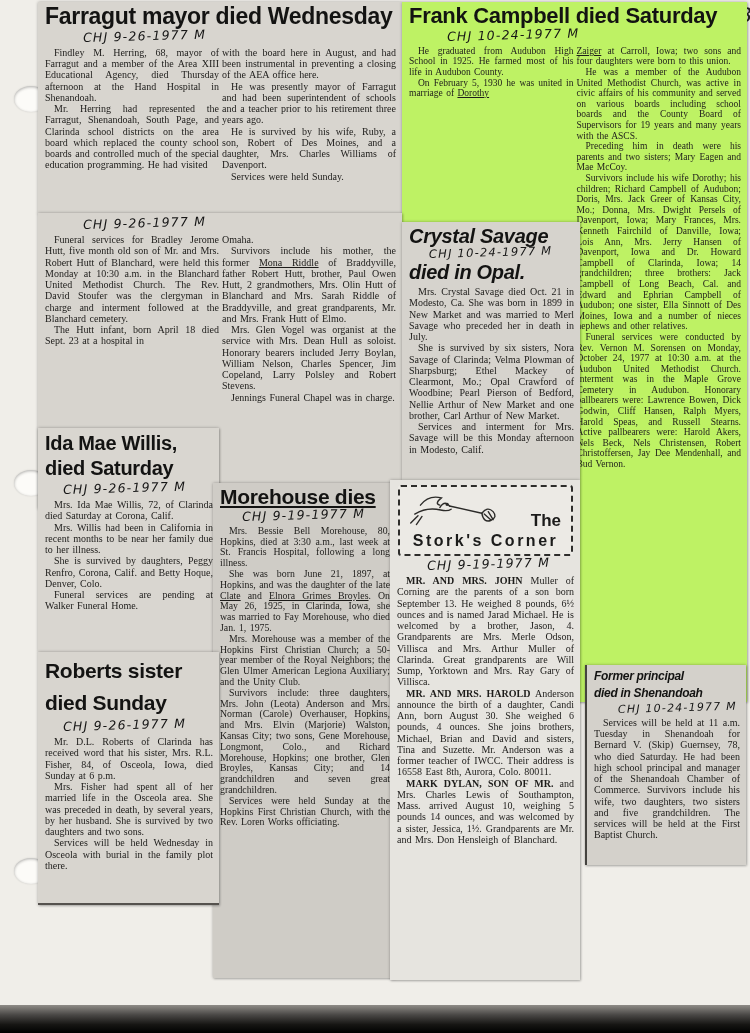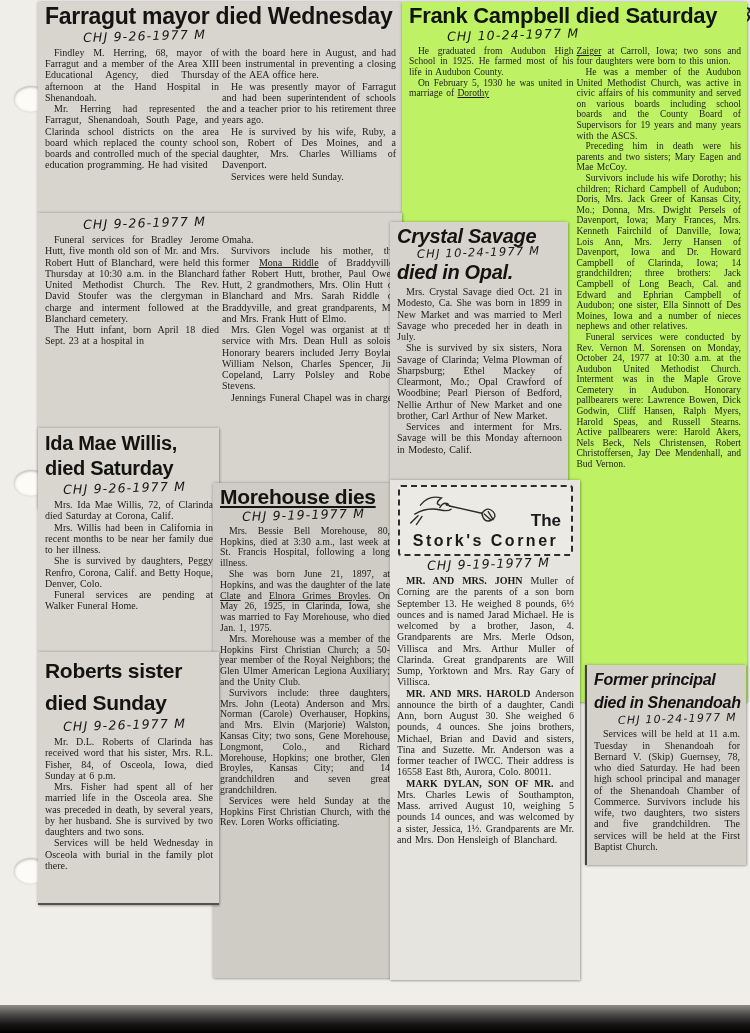--- a/index.html
+++ b/index.html
@@ -35,35 +35,35 @@
   }
   .body p.cont{ text-indent:0; }
   .body p u{ text-decoration-thickness:1px; }
   #campbell .body p{ font-size:9.5px; line-height:10.6px; }
   #morehouse .body p{ font-size:9.8px; line-height:10.8px; }
 
   
   #farragut { left:38px;  top:2px;   width:364px; height:212px; background:#d8d5cf; }
   #campbell { left:402px; top:2px;   width:345px; height:700px; background:#bef264; }
   #hutt     { left:38px;  top:213px; width:364px; height:296px; background:#d7d4ce; }
-  #crystal  { left:390px; top:222px; width:178px; height:258px; background:#d6d3cd; }
+  #crystal  { left:402px; top:222px; width:178px; height:258px; background:#d6d3cd; }
   #ida      { left:38px;  top:428px; width:181px; height:224px; background:#d9d6d0; }
   #morehouse{ left:213px; top:483px; width:183px; height:495px; background:#cfccc6; }
   #stork    { left:390px; top:480px; width:190px; height:500px; background:#e6e4df; }
   #roberts  { left:38px;  top:652px; width:181px; height:253px; background:#d8d5cf; border-bottom:2px solid #55524e; }
   #principal{ left:585px; top:665px; width:161px; height:200px; background:#d4d1cb; border-left:2px solid #45433f; }
 
   #farragut .hl{ font-size:23px; }
   #campbell .hl{ font-size:22px; }
   #hutt .hl    { font-size:21.5px; }
   #morehouse .hl{ font-size:21px;text-decoration:underline; }
   #ida .hl     { font-size:20px; line-height:1.25; }
   #roberts .hl { font-size:21px; line-height:1.5; }
   #crystal .hl { font-size:20px; line-height:1.1; }
-  #principal .hl{ font-size:16px; line-height:1.45; }
+  #principal .hl{ font-size:12px; line-height:1.45; }
 
   #crystal .ann{ margin:0 0 0 20px; font-size:11.5px; }
   #principal .ann{ margin:0 0 1px 24px; font-size:11px; }
   #stork .ann{ margin:2px 0 2px 30px; }
 
   
   .stork-box{
     border:2px dashed #2e2d2b; border-radius:3px;
     padding:2px 6px 4px; margin:2px 1px 0;
     background:#eceae5;
@@ -138,21 +138,21 @@
         <p>Survivors include his wife Dorothy; his children; Richard Campbell of Audubon; Doris, Mrs. Jack Greer of Kansas City, Mo.; Donna, Mrs. Dwight Persels of Davenport, Iowa; Mary Frances, Mrs. Kenneth Fairchild of Danville, Iowa; Lois Ann, Mrs. Jerry Hansen of Davenport, Iowa and Dr. Howard Campbell of Clarinda, Iowa; 14 grandchildren; three brothers: Jack Campbell of Long Beach, Cal. and Edward and Ephrian Campbell of Audubon; one sister, Ella Sinnott of Des Moines, Iowa and a number of nieces nephews and other relatives.</p>
         <p>Funeral services were conducted by Rev. Vernon M. Sorensen on Monday, October 24, 1977 at 10:30 a.m. at the Audubon United Methodist Church. Interment was in the Maple Grove Cemetery in Audubon. Honorary pallbearers were: Lawrence Bowen, Dick Godwin, Cliff Hansen, Ralph Myers, Harold Speas, and Russell Stearns. Active pallbearers were: Harold Akers, Nels Beck, Nels Christensen, Robert Christoffersen, Jay Dee Mendenhall, and Bud Vernon.</p>
       </div>
     </div>
   </section>
 
   <section class="clip" id="hutt">
     <div class="hw ann">CHJ 9-26-1977 M</div>
     <div class="cols">
       <div class="col body">
-        <p>Funeral services for Bradley Jerome Hutt, five month old son of Mr. and Mrs. Robert Hutt of Blanchard, were held this Thursday at 10:30 a.m. in the Blanchard United Methodist Church. The Rev. David Stoufer was the clergyman in charge and interment followed at the Blanchard cemetery.</p>
+        <p>Funeral services for Bradley Jerome Hutt, five month old son of Mr. and Mrs. Robert Hutt of Blanchard, were held this Monday at 10:30 a.m. in the Blanchard United Methodist Church. The Rev. David Stoufer was the clergyman in charge and interment followed at the Blanchard cemetery.</p>
         <p>The Hutt infant, born April 18 died Sept. 23 at a hospital in</p>
       </div>
       <div class="col body">
         <p class="cont">Omaha.</p>
         <p>Survivors include his mother, the former <u>Mona Riddle</u> of Braddyville, father Robert Hutt, brother, Paul Owen Hutt, 2 grandmothers, Mrs. Olin Hutt of Blanchard and Mrs. Sarah Riddle of Braddyville, and great grandparents, Mr. and Mrs. Frank Hutt of Elmo.</p>
         <p>Mrs. Glen Vogel was organist at the service with Mrs. Dean Hull as soloist. Honorary bearers included Jerry Boylan, William Nelson, Charles Spencer, Jim Copeland, Larry Polsley and Robert Stevens.</p>
         <p>Jennings Funeral Chapel was in charge.</p>
       </div>
     </div>
   </section>

